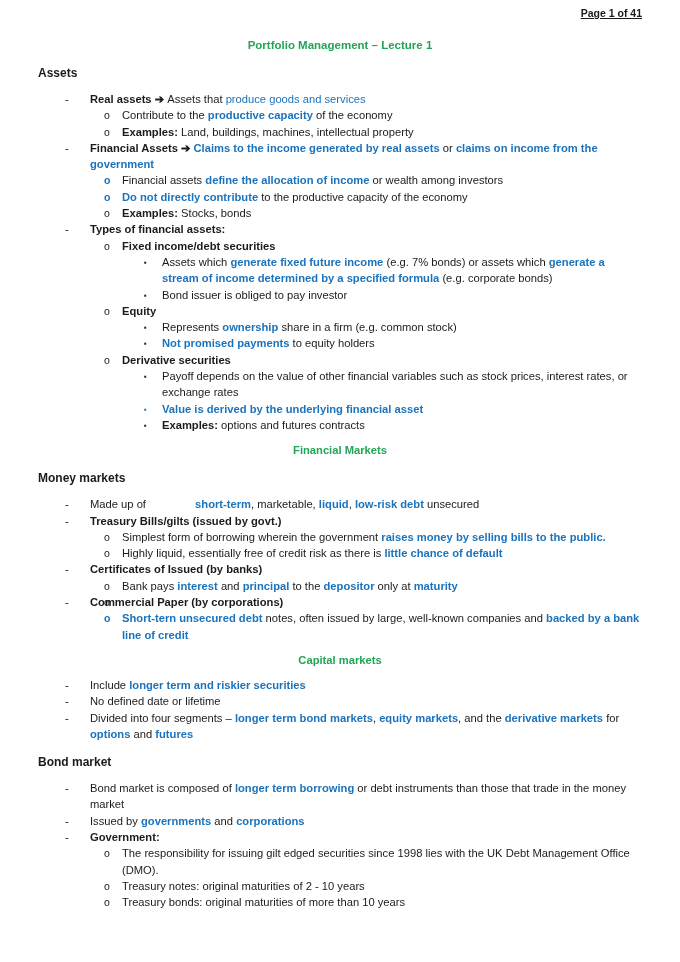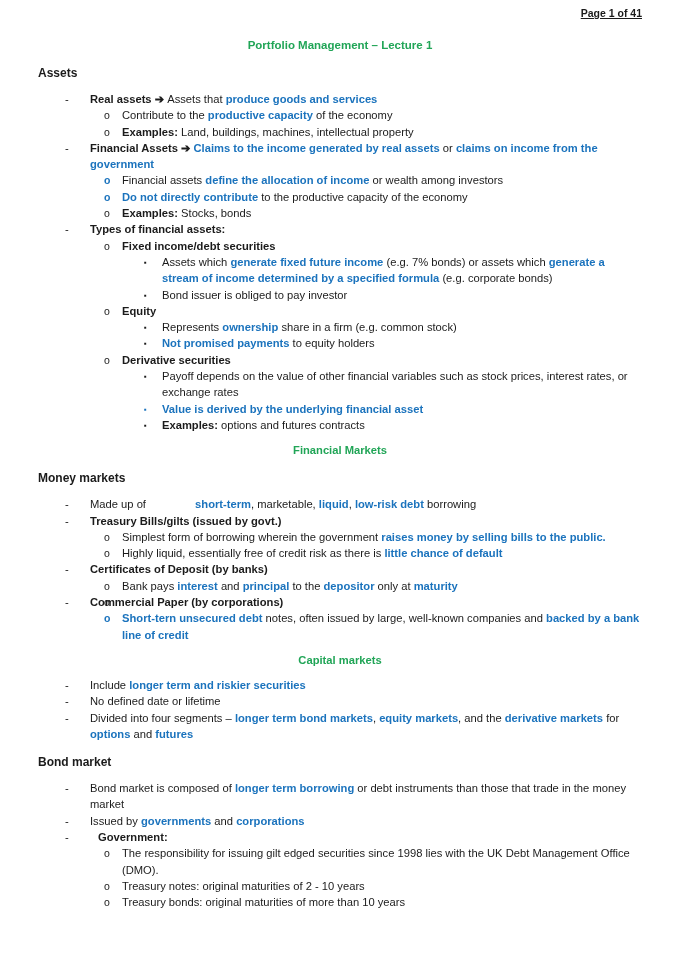--- a/index.html
+++ b/index.html
@@ -55,54 +55,54 @@
   .l3 .bullet { left: 106px; font-size: 8px; top: 1px; }
 </style>
 </head>
 <body>
 
 <div class="page">
   <div class="page-header">Page 1 of 41</div>
   <div class="doc-title" style="color: rgb(33, 165, 87);">Portfolio Management – Lecture 1</div>
   <div>
       <div class="sec-heading">Assets</div>
-      <div class="line l1"><span class="bullet">-</span><span style="font-weight: bold;">Real assets </span><span style="font-weight: bold;">➔ </span><span>Assets that </span><span style="color: rgb(27, 115, 189); font-weight: bold;">produce goods and services</span></div>
+      <div class="line l1"><span class="bullet">-</span><span style="font-weight: bold;">Real assets </span><span style="font-weight: bold;">➔ </span><span>Assets that </span><span style="color: rgb(27, 115, 189); font-weight: normal;">produce goods and services</span></div>
       <div class="line l2"><span class="bullet">o</span><span>Contribute to the </span><span style="color: rgb(27, 115, 189); font-weight: bold;">productive capacity</span><span> of the economy</span></div>
       <div class="line l2"><span class="bullet">o</span><span style="font-weight: bold;">Examples:</span><span> Land, buildings, machines, intellectual property</span></div>
       <div class="line l1"><span class="bullet">-</span><span style="font-weight: bold;">Financial Assets </span><span style="font-weight: bold;">➔ </span><span style="color: rgb(27, 115, 189); font-weight: bold;">Claims to the income generated by real assets</span><span> or </span><span style="color: rgb(27, 115, 189); font-weight: bold;">claims on income from the government</span></div>
       <div class="line l2"><span class="bullet" style="color: rgb(27, 115, 189); font-weight: bold;">o</span><span>Financial assets </span><span style="color: rgb(27, 115, 189); font-weight: bold;">define the allocation of income</span><span> or wealth among investors</span></div>
       <div class="line l2"><span class="bullet" style="color: rgb(27, 115, 189); font-weight: bold;">o</span><span style="color: rgb(27, 115, 189); font-weight: bold;">Do not directly contribute</span><span> to the productive capacity of the economy</span></div>
       <div class="line l2"><span class="bullet">o</span><span style="font-weight: bold;">Examples:</span><span> Stocks, bonds</span></div>
       <div class="line l1"><span class="bullet">-</span><span style="font-weight: bold;">Types of financial assets:</span></div>
       <div class="line l2"><span class="bullet">o</span><span style="font-weight: bold; margin-top: 35px;">Fixed income/debt securities</span></div>
       <div class="line l3"><span class="bullet">▪</span><span>Assets which </span><span style="color: rgb(27, 115, 189); font-weight: bold;">generate fixed future income</span><span> (e.g. 7% bonds) or assets which </span><span style="color: rgb(27, 115, 189); font-weight: bold;">generate a stream of income determined by a specified formula</span><span> (e.g. corporate bonds)</span></div>
       <div class="line l3"><span class="bullet">▪</span><span>Bond issuer is obliged to pay investor</span></div>
       <div class="line l2"><span class="bullet">o</span><span style="font-weight: bold;">Equity</span></div>
       <div class="line l3"><span class="bullet">▪</span><span>Represents </span><span style="color: rgb(27, 115, 189); font-weight: bold;">ownership</span><span> share in a firm (e.g. common stock)</span></div>
       <div class="line l3"><span class="bullet">▪</span><span style="color: rgb(27, 115, 189); font-weight: bold;">Not promised payments</span><span> to equity holders</span></div>
       <div class="line l2"><span class="bullet">o</span><span style="font-weight: bold;">Derivative securities</span></div>
       <div class="line l3"><span class="bullet">▪</span><span>Payoff depends on the value of other financial variables such as stock prices, interest rates, or exchange rates</span></div>
       <div class="line l3"><span class="bullet" style="color: rgb(27, 115, 189); font-weight: bold;">▪</span><span style="color: rgb(27, 115, 189); font-weight: bold;">Value is derived by the underlying financial asset</span></div>
       <div class="line l3"><span class="bullet">▪</span><span style="font-weight: bold;">Examples:</span><span> options and futures contracts</span></div>
       <div class="center-heading" style="color: rgb(33, 165, 87);">Financial Markets</div>
       <div class="sec-heading">Money markets</div>
-      <div class="line l1"><span class="bullet">-</span><span>Made up of </span><span style="color: rgb(27, 115, 189); font-weight: bold; margin-left: 46px;">short-term</span><span>, marketable, </span><span style="color: rgb(27, 115, 189); font-weight: bold;">liquid</span><span>, </span><span style="color: rgb(27, 115, 189); font-weight: bold;">low-risk debt</span><span> borrowing</span></div>
+      <div class="line l1"><span class="bullet">-</span><span>Made up of </span><span style="color: rgb(27, 115, 189); font-weight: bold; margin-left: 46px;">short-term</span><span>, marketable, </span><span style="color: rgb(27, 115, 189); font-weight: bold;">liquid</span><span>, </span><span style="color: rgb(27, 115, 189); font-weight: bold;">low-risk debt</span><span> unsecured</span></div>
       <div class="line l1"><span class="bullet">-</span><span style="font-weight: bold;">Treasury Bills/gilts (issued by govt.)</span></div>
       <div class="line l2"><span class="bullet">o</span><span>Simplest form of borrowing wherein the government </span><span style="color: rgb(27, 115, 189); font-weight: bold;">raises money by selling bills to the public.</span></div>
       <div class="line l2"><span class="bullet">o</span><span>Highly liquid, essentially free of credit risk as there is </span><span style="color: rgb(27, 115, 189); font-weight: bold;">little chance of default</span></div>
-      <div class="line l1"><span class="bullet">-</span><span style="font-weight: bold;">Certificates of Deposit (by banks)</span></div>
+      <div class="line l1"><span class="bullet">-</span><span style="font-weight: bold;">Certificates of Issued (by banks)</span></div>
       <div class="line l2"><span class="bullet">o</span><span>Bank pays </span><span style="color: rgb(27, 115, 189); font-weight: bold;">interest</span><span> and </span><span style="color: rgb(27, 115, 189); font-weight: bold;">principal</span><span> to the </span><span style="color: rgb(27, 115, 189); font-weight: bold;">depositor</span><span> only at </span><span style="color: rgb(27, 115, 189); font-weight: bold;">maturity</span></div>
       <div class="line l2"><span class="bullet">o</span></div>
       <div class="line l1"><span class="bullet">-</span><span style="font-weight: bold;">Commercial Paper (by corporations)</span></div>
       <div class="line l2"><span class="bullet" style="color: rgb(27, 115, 189); font-weight: bold;">o</span><span style="color: rgb(27, 115, 189); font-weight: bold;">Short-tern unsecured debt</span><span> notes, often issued by large, well-known companies and </span><span style="color: rgb(27, 115, 189); font-weight: bold;">backed by a bank line of credit</span></div>
       <div class="center-heading" style="color: rgb(33, 165, 87);">Capital markets</div>
       <div class="line l1"><span class="bullet">-</span><span>Include </span><span style="color: rgb(27, 115, 189); font-weight: bold;">longer term and riskier securities</span></div>
       <div class="line l1"><span class="bullet">-</span><span>No defined date or lifetime</span></div>
       <div class="line l1"><span class="bullet">-</span><span>Divided into four segments – </span><span style="color: rgb(27, 115, 189); font-weight: bold;">longer term bond markets</span><span>, </span><span style="color: rgb(27, 115, 189); font-weight: bold;">equity markets</span><span>, and the </span><span style="color: rgb(27, 115, 189); font-weight: bold;">derivative markets</span><span> for </span><span style="color: rgb(27, 115, 189); font-weight: bold;">options</span><span> and </span><span style="color: rgb(27, 115, 189); font-weight: bold;">futures</span></div>
       <div class="sec-heading">Bond market</div>
       <div class="line l1"><span class="bullet">-</span><span>Bond market is composed of </span><span style="color: rgb(27, 115, 189); font-weight: bold;">longer term borrowing</span><span> or debt instruments than those that trade in the money market</span></div>
       <div class="line l1"><span class="bullet">-</span><span>Issued by </span><span style="color: rgb(27, 115, 189); font-weight: bold;">governments</span><span> and </span><span style="color: rgb(27, 115, 189); font-weight: bold;">corporations</span></div>
-      <div class="line l1"><span class="bullet">-</span><span style="font-weight: bold; margin-left: 8px;">Government:</span></div>
+      <div class="line l1"><span class="bullet">-</span><span style="font-weight: bold;">Government:</span></div>
       <div class="line l2"><span class="bullet">o</span><span>The responsibility for issuing gilt edged securities since 1998 lies with the UK Debt Management Office (DMO).</span></div>
       <div class="line l2"><span class="bullet">o</span><span>Treasury notes: original maturities of 2 - 10 years</span></div>
       <div class="line l2"><span class="bullet">o</span><span>Treasury bonds: original maturities of more than 10 years</span></div>
     </div>
 </div>
 
 </body></html>

